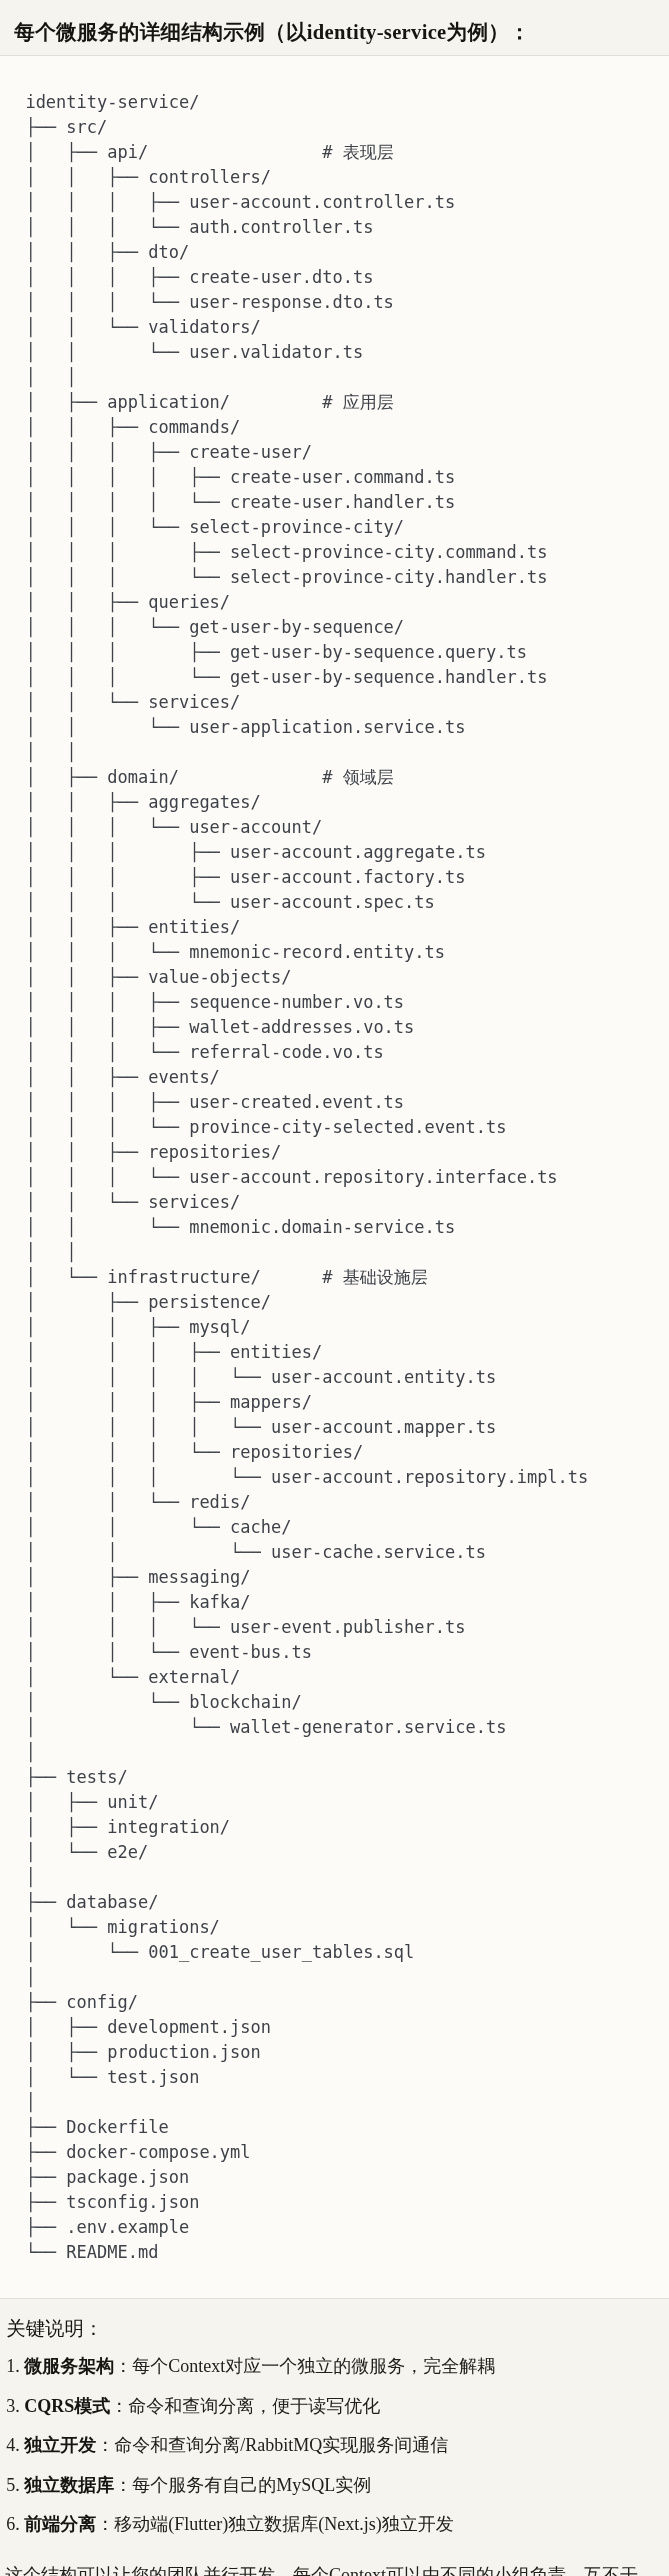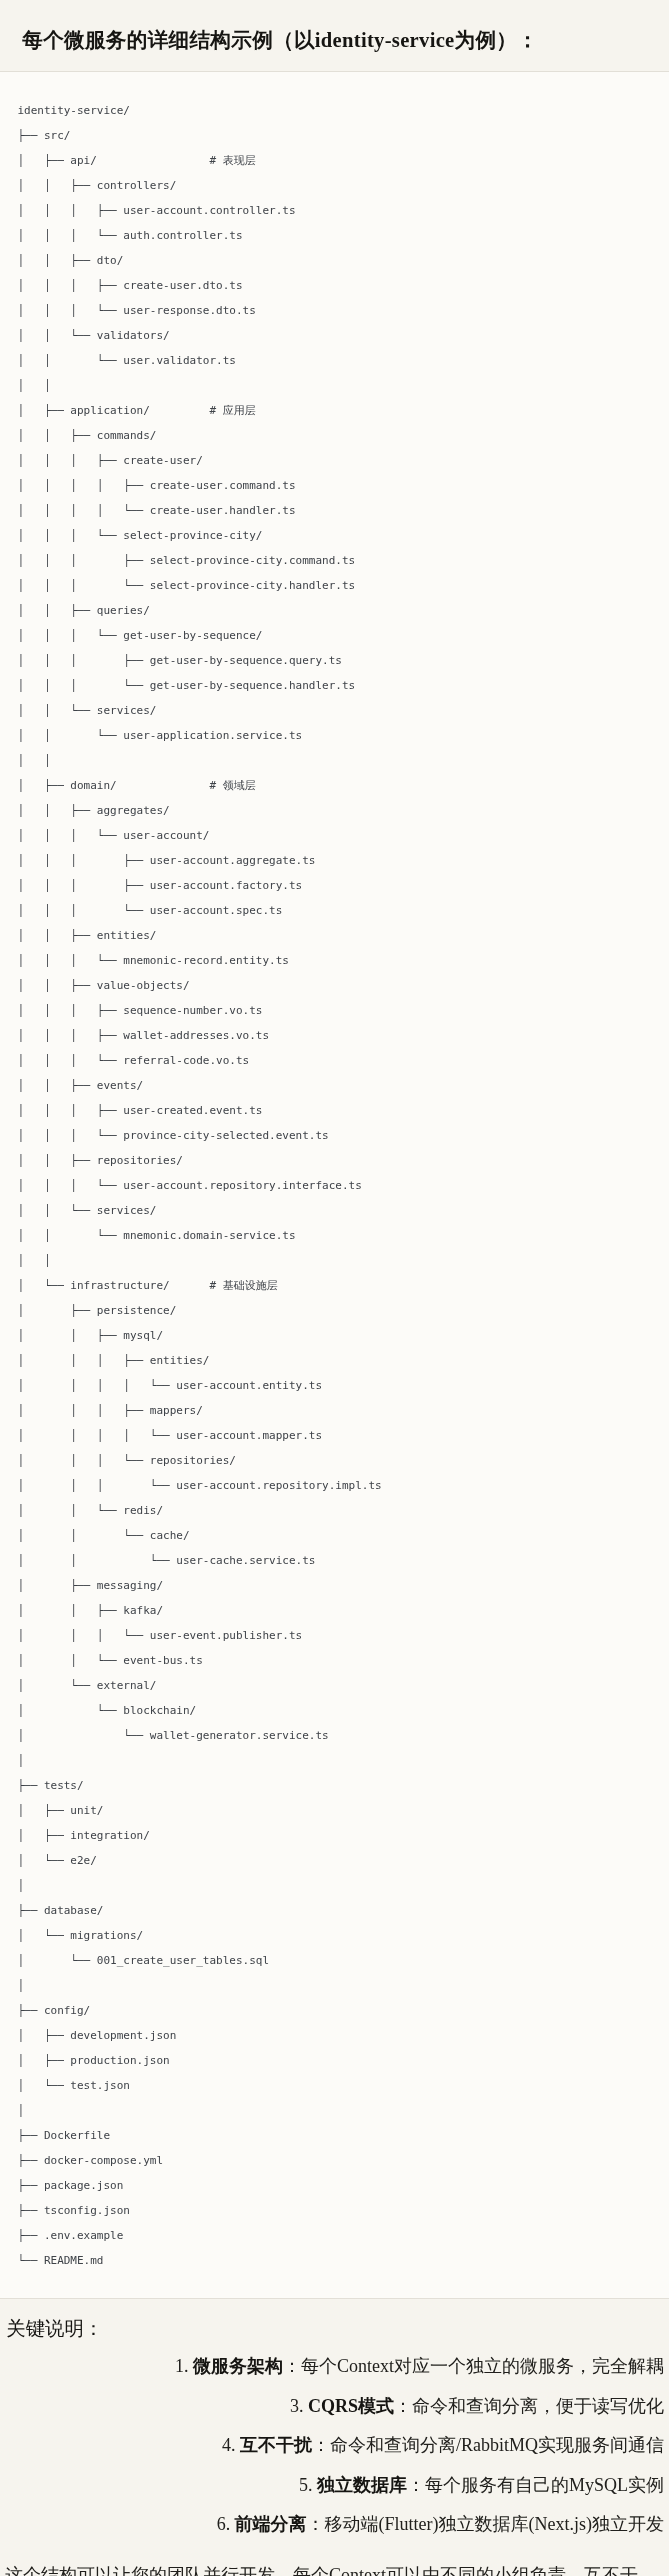--- a/index.html
+++ b/index.html
@@ -11,61 +11,60 @@
     overflow: hidden;
     font-family: "Liberation Serif", "DejaVu Serif", serif;
     color: #21201d;
   }
   .page {
     width: 669px;
     height: 2576px;
     box-sizing: border-box;
   }
   .doc-title {
-    margin: 16px;
+    margin: 8px;
     padding: 10px 6.3px 0 6.3px;
     font-size: 20.6px;
     line-height: 29px;
     font-weight: bold;
     color: #161512;
     letter-spacing: 0.3px;
   }
   .code-block {
     margin-top: 6.3px;
     box-sizing: border-box;
     width: 669px;
     background: #fcfbf8;
     border-top: 1.3px solid #e2dfd7;
     border-bottom: 1.3px solid #e2dfd7;
     padding: 17.5px 0 17.5px 0;
   }
   pre.file-tree {
-    margin: 8px;
+    margin: 16px;
     padding: 0 0 0 9.4px;
     font-family: "DejaVu Sans Mono", "Liberation Mono", monospace;
-    font-size: 11px;
+    font-size: 17px;
     line-height: 25px;
     color: #3e4248;
     white-space: pre;
   }
   .notes {
     padding: 0 5px 0 5px;
   }
   .notes-heading {
     margin: 16.3px 0 0 1.3px;
     font-size: 19.4px;
     line-height: 27.5px;
     font-weight: normal;
     color: #161512;
   }
   ol.notes-list {
     list-style: none;
     margin: 12.5px 0 0 0;
     padding: 0 0 0 1.3px;
-    text-align: right;
   }
   ol.notes-list li {
     font-size: 18px;
     line-height: 22.5px;
     margin-bottom: 17px;
     color: #21201d;
   }
   ol.notes-list li .num {
     margin-right: 4.4px;
   }
@@ -176,21 +175,21 @@
 ├── .env.example
 └── README.md</pre>
   </div>
 
   <div class="notes">
     <h3 class="notes-heading">关键说明：</h3>
 
     <ol class="notes-list">
         <li><span class="num">1.</span><span class="term">微服务架构</span><span class="sep">：</span><span class="desc">每个Context对应一个独立的微服务，完全解耦</span></li>
         <li><span class="num">3.</span><span class="term">CQRS模式</span><span class="sep">：</span><span class="desc">命令和查询分离，便于读写优化</span></li>
-        <li><span class="num">4.</span><span class="term">互不干扰</span><span class="sep">：</span><span class="desc">命令和查询分离/RabbitMQ实现服务间通信</span></li>
+        <li><span class="num">4.</span><span class="term">独立开发</span><span class="sep">：</span><span class="desc">命令和查询分离/RabbitMQ实现服务间通信</span></li>
         <li><span class="num">5.</span><span class="term">独立数据库</span><span class="sep">：</span><span class="desc">每个服务有自己的MySQL实例</span></li>
         <li><span class="num">6.</span><span class="term">前端分离</span><span class="sep">：</span><span class="desc">移动端(Flutter)独立数据库(Next.js)独立开发</span></li>
       </ol>
 
     <p class="closing-paragraph">这个结构可以让您的团队并行开发，每个Context可以由不同的小组负责，互不干扰。</p>
   </div>
 
 </div>
 
 

